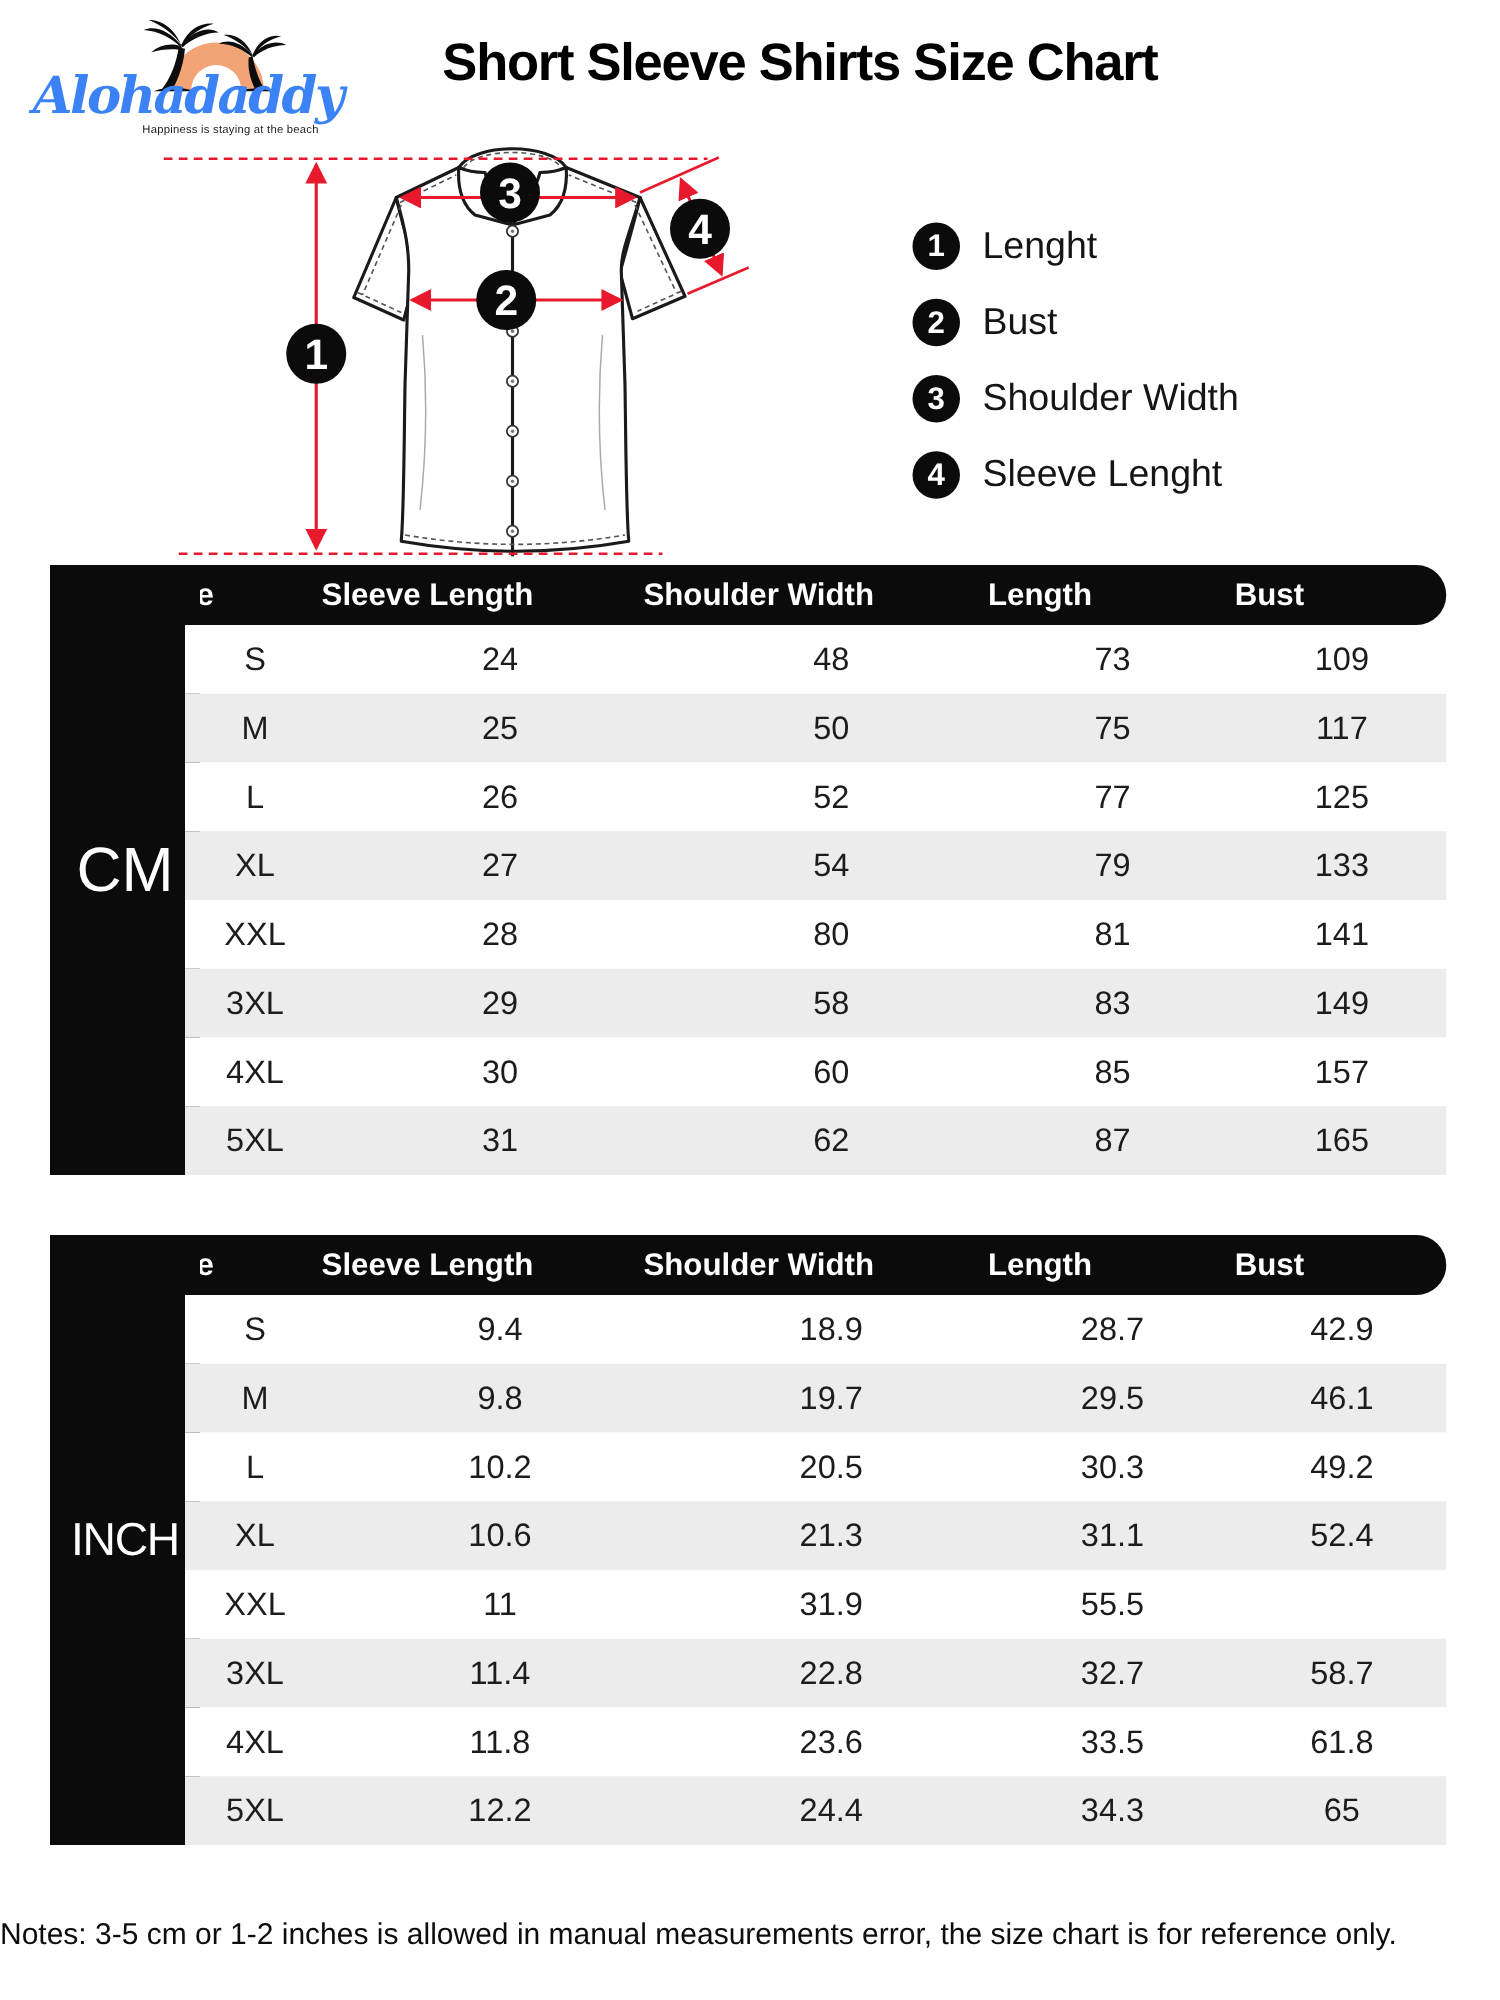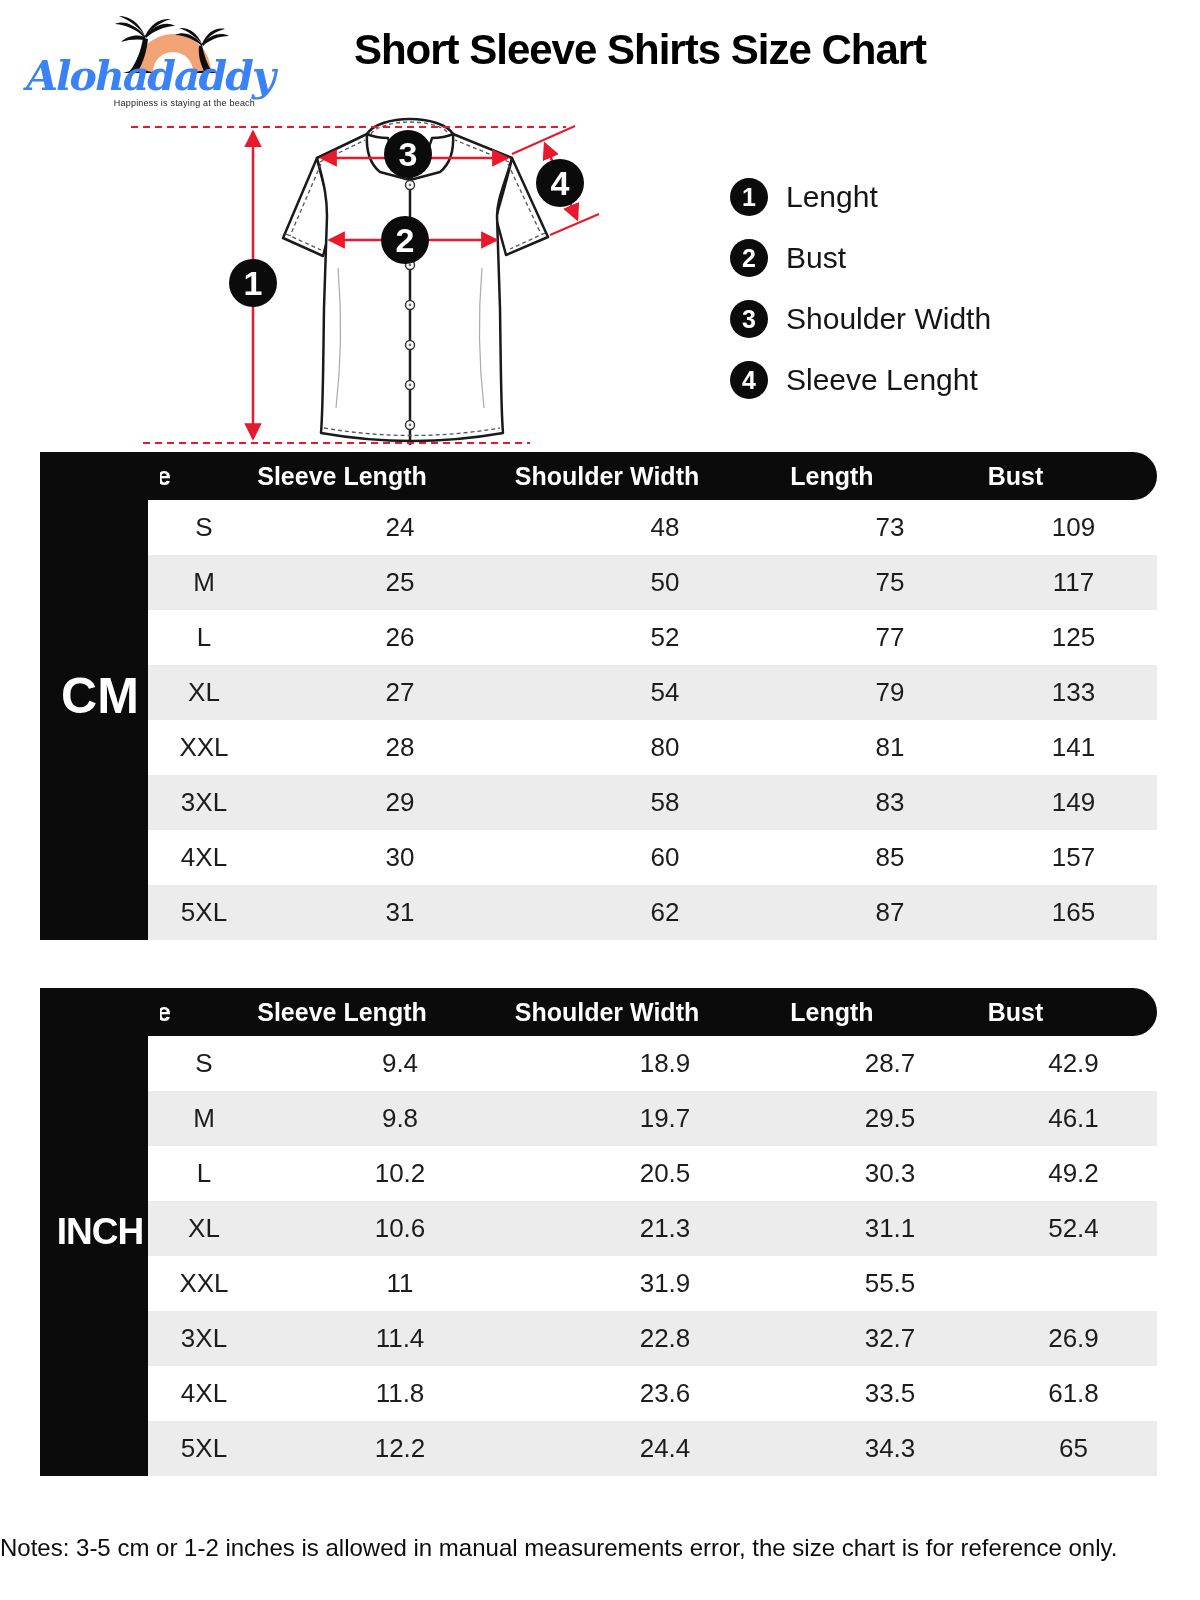--- a/index.html
+++ b/index.html
@@ -30,21 +30,21 @@
   .legend-num{width:38px;height:38px;border-radius:50%;background:var(--ink);color:#fff;
     font-weight:bold;font-size:25px;display:flex;align-items:center;justify-content:center;
     margin-right:18px;flex:none;}
   .legend-label{font-size:30px;color:#151515;}
 
   
   .size-table{position:absolute;left:40px;width:1117px;height:488px;}
   .size-table.cm{top:452px;}
   .size-table.inch{top:988px;}
   .unit-rail{position:absolute;left:0;top:0;width:120px;height:488px;background:var(--ink);
-    display:flex;align-items:center;justify-content:center;color:#fff;font-weight:bold;}
+    display:flex;align-items:center;justify-content:center;color:#fff;font-weight:normal;}
   .cm .unit-label{font-size:50px;letter-spacing:0;}
   .inch .unit-label{font-size:37px;letter-spacing:-1px;}
   .thead{position:absolute;left:0;top:0;width:1117px;height:48px;background:var(--ink);
     border-radius:0 26px 26px 0;display:grid;
     grid-template-columns:112px 280px 250px 200px 167px;padding-left:50px;
     align-items:center;text-align:center;color:#fff;font-weight:bold;font-size:25px;}
   .tbody{position:absolute;left:108px;top:48px;width:1009px;}
   .tr{display:grid;grid-template-columns:112px 280px 250px 200px 167px;height:55px;
     align-items:center;text-align:center;font-size:26px;color:#1c1c1c;background:#fff;}
   .tr.alt{background:var(--row-alt);}
@@ -296,21 +296,21 @@
           <div>XXL</div>
           <div>11</div>
           <div>31.9</div>
           <div>55.5</div>
         </div>
         <div class="tr alt">
           <div>3XL</div>
           <div>11.4</div>
           <div>22.8</div>
           <div>32.7</div>
-          <div>26.9</div>
+          <div>58.7</div>
         </div>
         <div class="tr">
           <div>4XL</div>
           <div>11.8</div>
           <div>23.6</div>
           <div>33.5</div>
           <div>61.8</div>
         </div>
         <div class="tr alt">
           <div>5XL</div>

